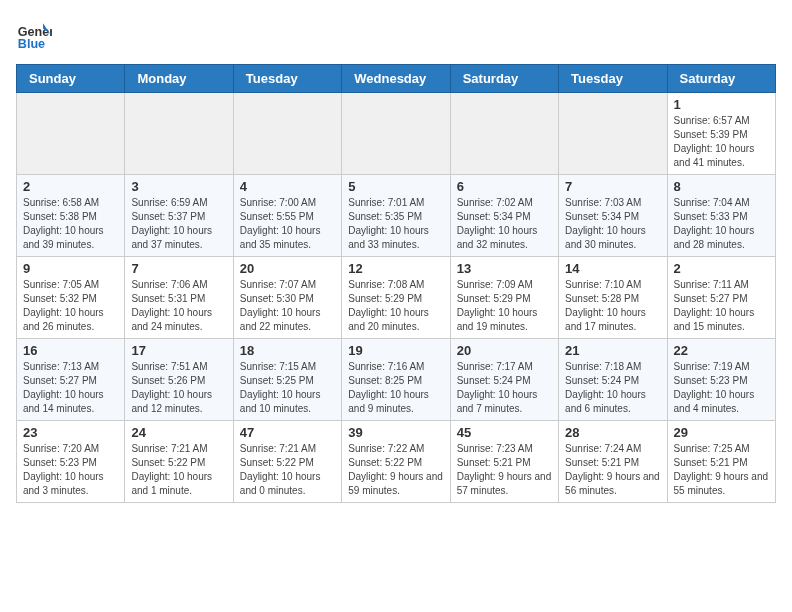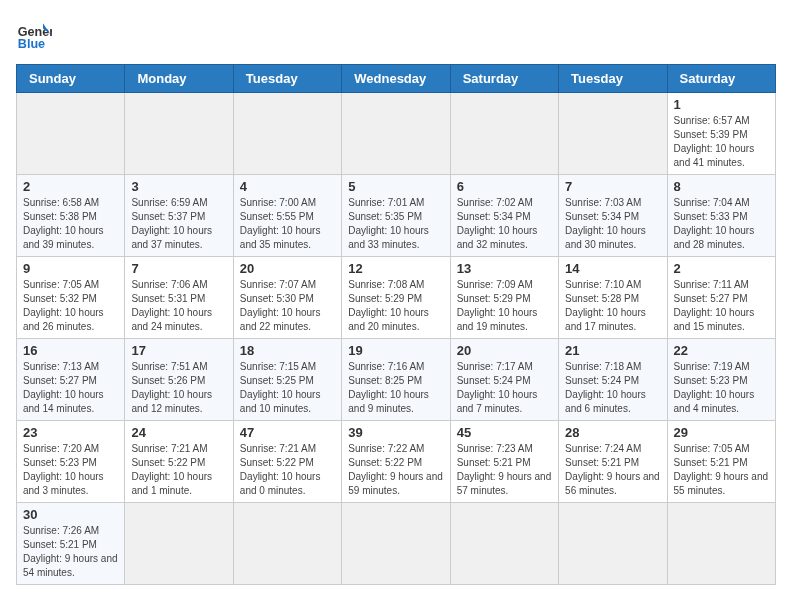--- a/index.html
+++ b/index.html
@@ -286,33 +286,19 @@
 Daylight: 9 hours and 57 minutes.</div>
         </td>
         <td>
           <span class="day-number">28</span>
           <div class="day-info">Sunrise: 7:24 AM
 Sunset: 5:21 PM
 Daylight: 9 hours and 56 minutes.</div>
         </td>
         <td>
           <span class="day-number">29</span>
-          <div class="day-info">Sunrise: 7:05 AM
+          <div class="day-info">Sunrise: 7:25 AM
 Sunset: 5:21 PM
 Daylight: 9 hours and 55 minutes.</div>
         </td>
-      </tr>
-      <tr>
-        <td>
-          <span class="day-number">30</span>
-          <div class="day-info">Sunrise: 7:26 AM
-Sunset: 5:21 PM
-Daylight: 9 hours and 54 minutes.</div>
-        </td>
-        <td class="empty-cell"></td>
-        <td class="empty-cell"></td>
-        <td class="empty-cell"></td>
-        <td class="empty-cell"></td>
-        <td class="empty-cell"></td>
-        <td class="empty-cell"></td>
       </tr>
     </tbody>
 </table>
 
 </body></html>

